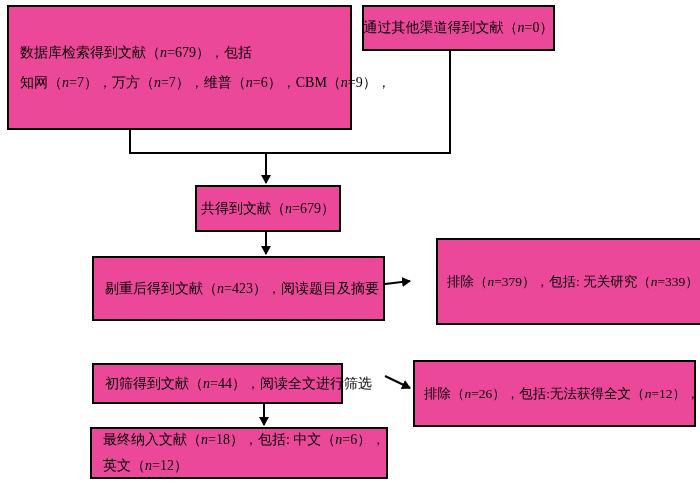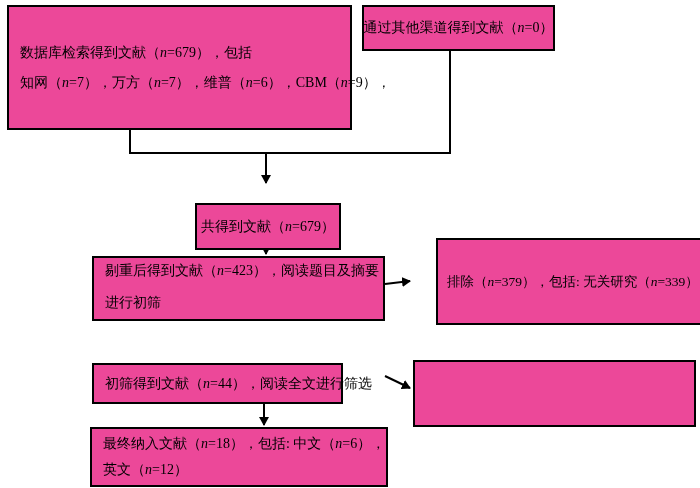--- a/index.html
+++ b/index.html
@@ -41,29 +41,29 @@
   .node.centered {
     align-items: center;
   }
   .node.centered .line {
     padding-left: 0;
     padding-right: 0;
   }
   .box-database { left: 7px;  top: 5px;   width: 345px; height: 125px; }
   .box-database .line { line-height: 30px; }
   .box-other    { left: 362px; top: 5px;  width: 193px; height: 46px; }
-  .box-total    { left: 195px; top: 203px; width: 146px; height: 47px; }
-  .box-dedup    { left: 92px; top: 256px; width: 293px; height: 65px; justify-content: flex-end; }
+  .box-total    { left: 195px; top: 185px; width: 146px; height: 47px; }
+  .box-dedup    { left: 92px; top: 256px; width: 293px; height: 65px; }
   .box-dedup .line { line-height: 32px; }
   .box-excl1    { left: 436px; top: 238px; width: 280px; height: 87px; font-size: 13.5px; }
   .box-excl1 .line { line-height: 27px; padding-left: 9px; }
   .box-fulltext { left: 92px; top: 363px; width: 251px; height: 41px; }
   .box-excl2    { left: 413px; top: 360px; width: 283px; height: 67px; font-size: 13.5px; }
   .box-excl2 .line { line-height: 31px; padding-left: 9px; }
-  .box-final    { left: 90px; top: 427px; width: 298px; height: 60px; }
+  .box-final    { left: 90px; top: 427px; width: 298px; height: 52px; }
   .box-final .line { line-height: 26px; }
   i { font-style: italic; }
 </style>
 </head>
 <body>
 
 <div class="canvas">
 
   <svg class="connector-layer" width="700" height="488" viewBox="0 0 700 488" xmlns="http://www.w3.org/2000/svg">
     <defs>
@@ -87,32 +87,32 @@
   <div class="node box-other centered">
     <div class="line">通过其他渠道得到文献（<i>n</i>=0）</div>
   </div>
 
   <div class="node box-total centered">
     <div class="line">共得到文献（<i>n</i>=679）</div>
   </div>
 
   <div class="node box-dedup">
     <div class="line">剔重后得到文献（<i>n</i>=423），阅读题目及摘要</div>
-    <div class="line">进行初筛</div>
   </div>
 
   <div class="node box-excl1">
     <div class="line">排除（<i>n</i>=379），包括: 无关研究（<i>n</i>=339），</div>
   </div>
 
   <div class="node box-fulltext">
     <div class="line">初筛得到文献（<i>n</i>=44），阅读全文进行筛选</div>
   </div>
 
   <div class="node box-excl2">
+    <div class="line">排除（<i>n</i>=26），包括:无法获得全文（<i>n</i>=12），</div>
   </div>
 
   <div class="node box-final">
     <div class="line">最终纳入文献（<i>n</i>=18），包括: 中文（<i>n</i>=6），</div>
     <div class="line">英文（<i>n</i>=12）</div>
   </div>
 
 </div>
 
 </body></html>

